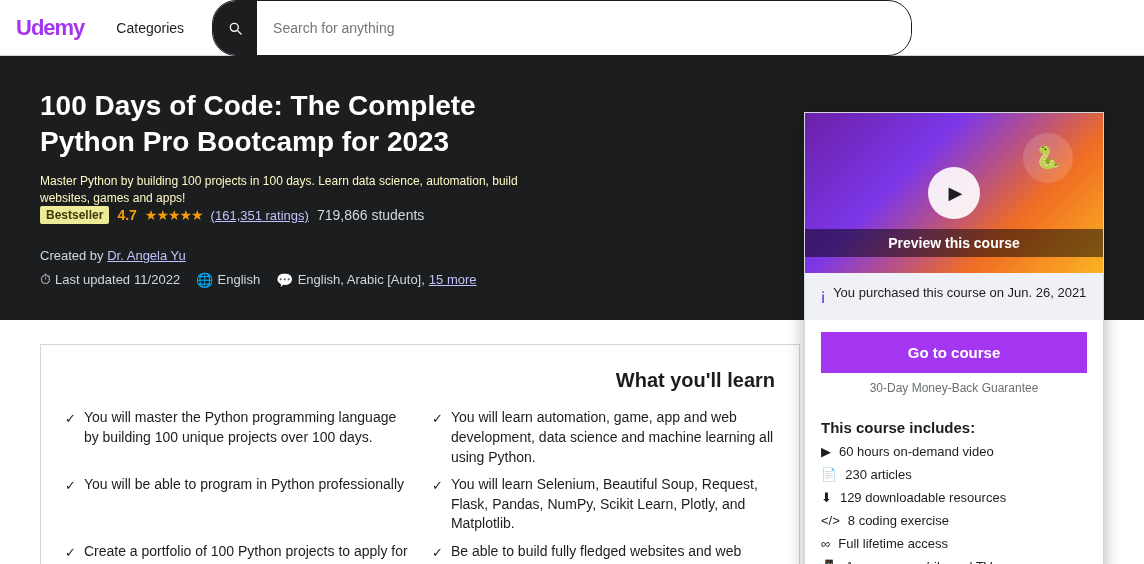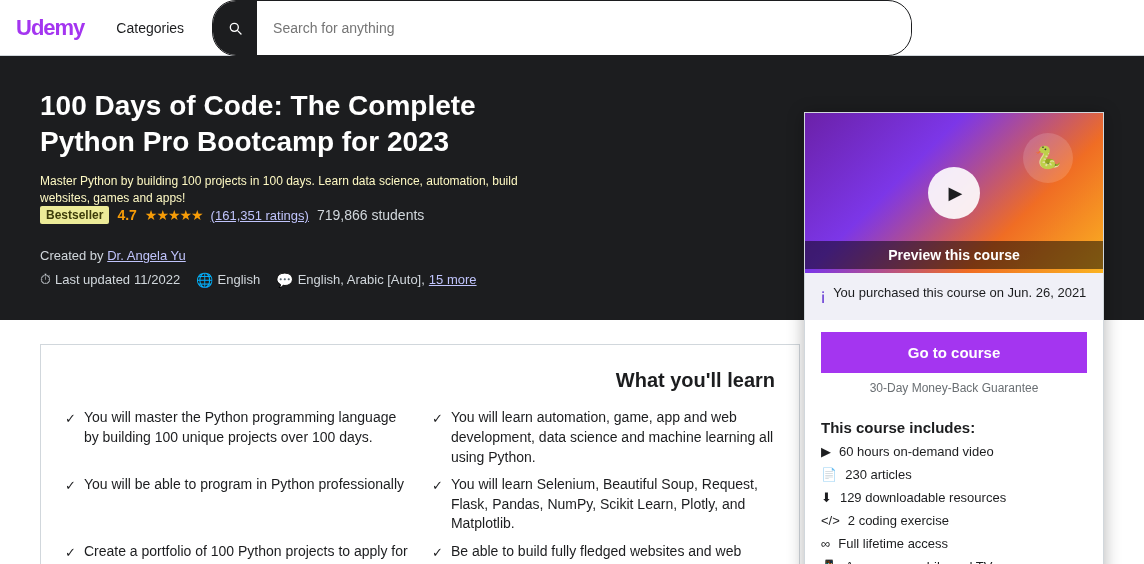--- a/index.html
+++ b/index.html
@@ -60,21 +60,21 @@
     .sidebar-thumbnail {
       width: 100%; height: 160px; background: linear-gradient(135deg, #6b21a8 0%, #7e22ce 40%, #f97316 100%);
       display: flex; align-items: center; justify-content: center; position: relative; cursor: pointer;
     }
     .play-btn {
       width: 52px; height: 52px; background: rgba(255,255,255,0.9); border-radius: 50%;
       display: flex; align-items: center; justify-content: center;
     }
     .play-btn::after { content: '▶'; font-size: 18px; color: #1c1d1f; margin-left: 3px; }
     .sidebar-preview-label {
-      position: absolute; bottom: 4px; left: 0; right: 0; background: rgba(0,0,0,0.5);
+      position: absolute; bottom: 16px; left: 0; right: 0; background: rgba(0,0,0,0.5);
       color: #fff; text-align: center; font-size: 14px; font-weight: 700; padding: 6px;
     }
     .sidebar-purchased {
       background: #f0f0f7; padding: 12px 16px; font-size: 13px; color: #1c1d1f;
       display: flex; align-items: flex-start; gap: 8px;
     }
     .info-icon { color: #5624d0; font-size: 16px; flex-shrink: 0; margin-top: 1px; }
     .go-to-course-btn {
       display: block; width: calc(100% - 32px); margin: 12px 16px 0;
       background: #a435f0; color: #fff; border: none; padding: 12px;
@@ -176,21 +176,21 @@
       <li>
         <span class="inc-icon">📄</span>
         <span>230 articles</span>
       </li>
       <li>
         <span class="inc-icon">⬇</span>
         <span>129 downloadable resources</span>
       </li>
       <li>
         <span class="inc-icon">&lt;/&gt;</span>
-        <span>2 coding exercise</span>
+        <span>8 coding exercise</span>
       </li>
       <li>
         <span class="inc-icon">∞</span>
         <span>Full lifetime access</span>
       </li>
       <li>
         <span class="inc-icon">📱</span>
         <span>Access on mobile and TV</span>
       </li>
 

